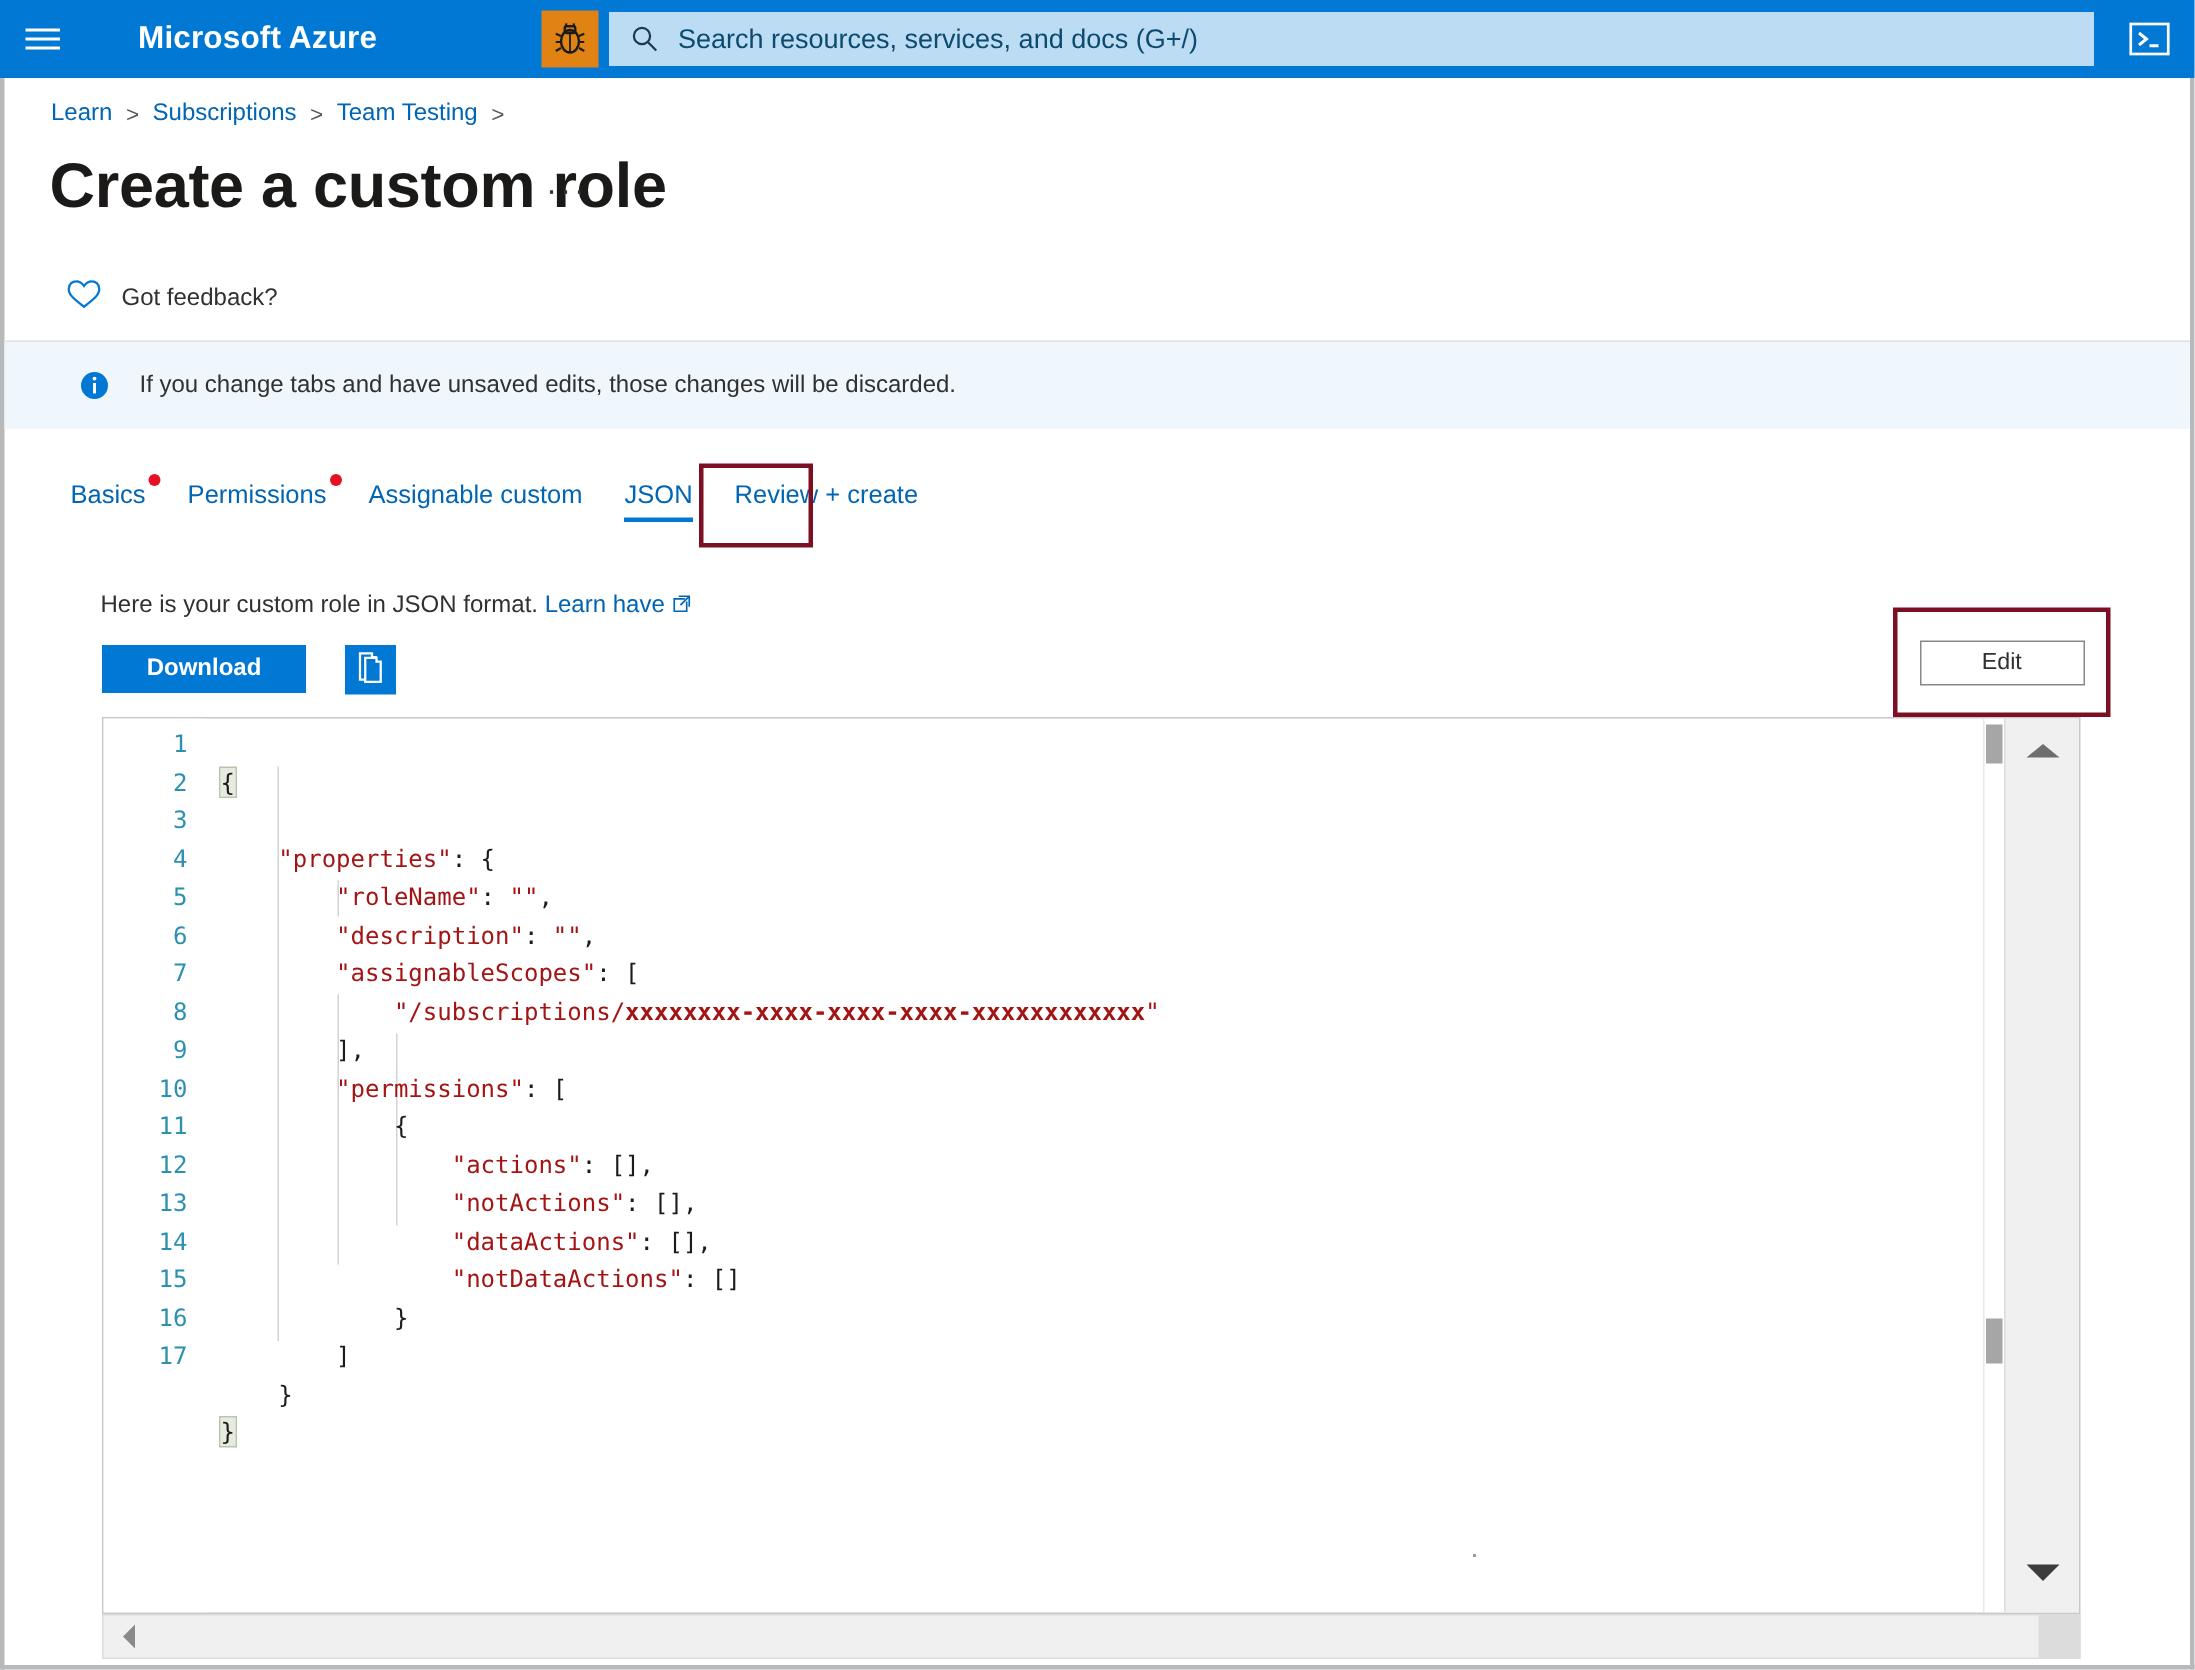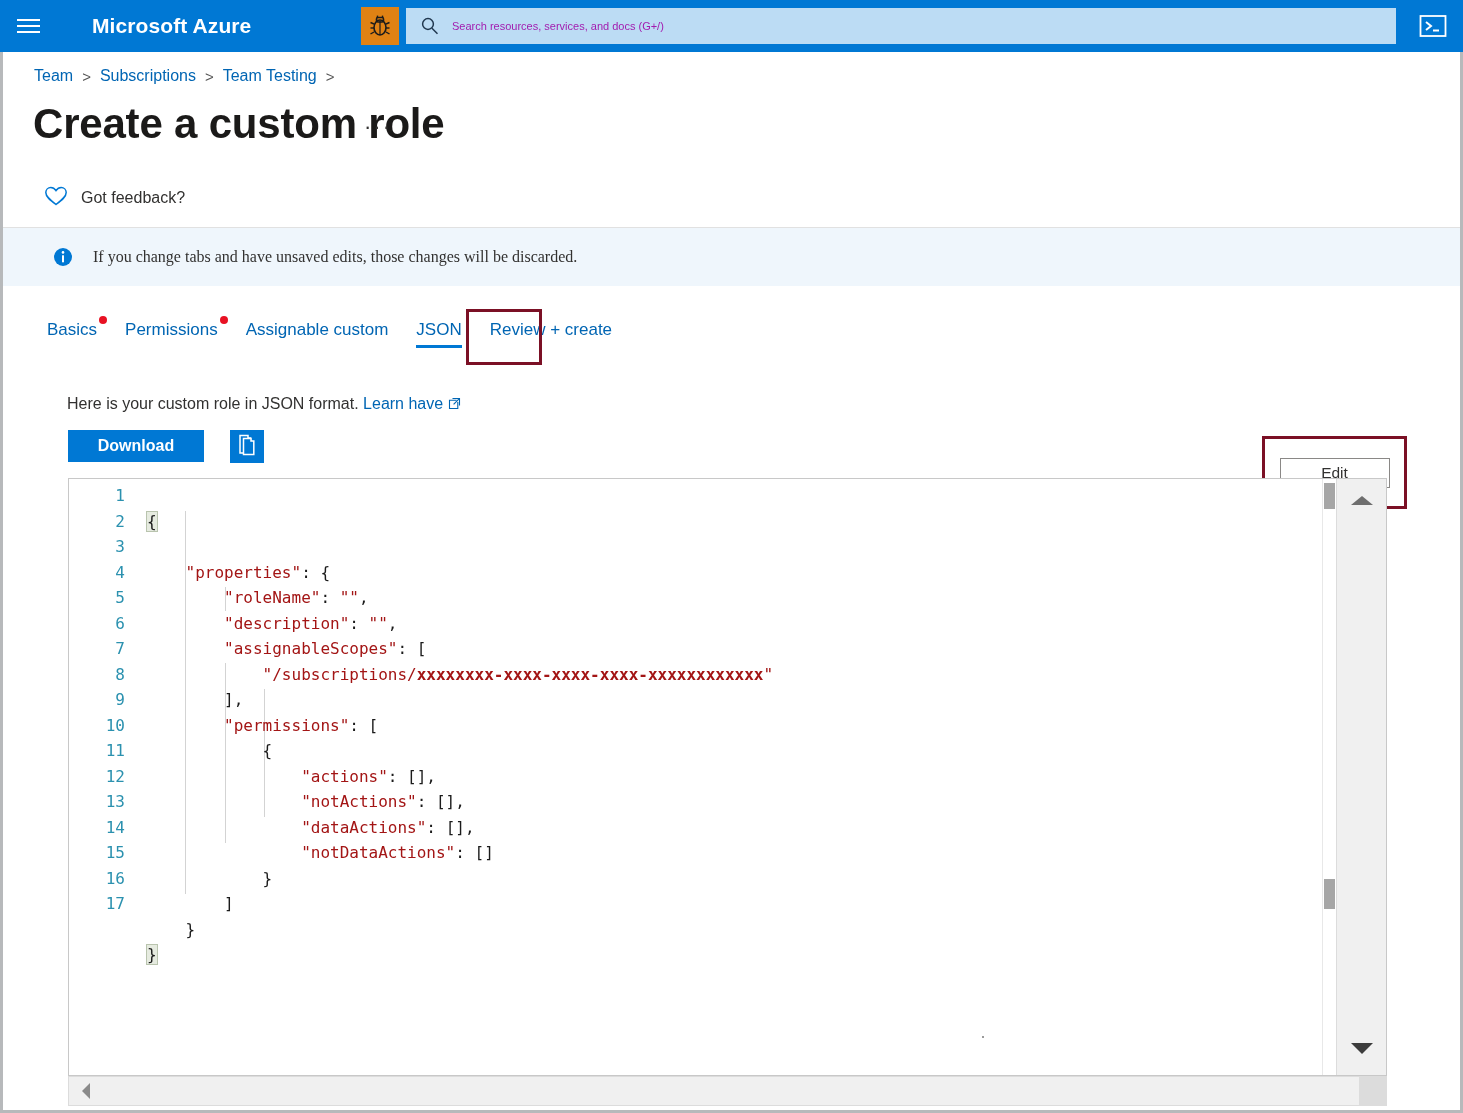--- a/index.html
+++ b/index.html
@@ -45,21 +45,21 @@
     cursor: pointer;
   }
   .searchbox {
     position: absolute; left: 406px; top: 8px;
     width: 990px; height: 36px;
     background: #bcdcf4;
     display: flex; align-items: center; padding-left: 14px;
     cursor: text;
   }
   .searchbox .sicon { margin-right: 12px; display:flex; }
-  .searchbox .sph { color: #a21caf; font-size: 11px; }
+  .searchbox .sph { color: #0c4a6e; font-size: 18px; }
 
   .cloudshell {
     position: absolute; right: 12px; top: 8px;
     width: 36px; height: 36px;
     display: flex; align-items: center; justify-content: center;
     cursor: pointer;
   }
 
   
   .page {
@@ -98,21 +98,21 @@
   }
 
   .infobar {
     position: absolute; left: 0; top: 175px;
     width: 1457px; height: 59px;
     background: #eff6fc;
     border-top: 1px solid #e1e1e1;
     display: flex; align-items: center;
   }
   .infobar .iicon { margin-left: 50px; display: flex; }
-  .infobar .itext { margin-left: 20px; font-size: 16px; color: #323130; font-family: Liberation Serif, serif; }
+  .infobar .itext { margin-left: 20px; font-size: 16px; color: #323130; }
 
   
   .tabs {
     position: absolute; left: 30px; top: 262px;
     display: flex; 
   }
   .tab {
     position: relative;
     font-size: 17px; color: #0065b3;
     padding: 6px 14px 12px 14px;
@@ -156,21 +156,21 @@
     position: absolute; left: 227px; top: 378px;
     width: 34px; height: 33px;
     background: #0078d4; border: none; cursor: pointer;
     display: flex; align-items: center; justify-content: center;
   }
 
   .edit-wrap {
     position: absolute; left: 1259px; top: 353px;
     width: 145px; height: 73px;
     border: 3px solid #7b1025;
-    display: flex; align-items: center; justify-content: center; margin-top: 31px;
+    display: flex; align-items: center; justify-content: center;
   }
   .btn-edit {
     width: 110px; height: 30px;
     background: #fff; border: 1px solid #8a8886;
     font-size: 15.5px; color: #323130; cursor: pointer;
     font-family: "Liberation Sans", sans-serif;
   }
 
   
   .editor {
@@ -314,21 +314,21 @@
       <rect x="1.5" y="2" width="25" height="20" fill="none" stroke="#ffffff" stroke-width="1.8"></rect>
       <polyline points="7,8 12,12 7,16" fill="none" stroke="#ffffff" stroke-width="2"></polyline>
       <line x1="14" y1="16.5" x2="20" y2="16.5" stroke="#ffffff" stroke-width="2"></line>
     </svg>
   </div>
 </div>
 
 <div class="page">
 
   <div class="breadcrumb">
-    <a>Team</a>
+    <a>Learn</a>
     <span class="sep">&gt;</span>
     <a>Subscriptions</a>
     <span class="sep">&gt;</span>
     <a>Team Testing</a>
     <span class="sep">&gt;</span>
   </div>
 
   <div class="pagetitle">Create a custom role</div>
   <div class="title-ellipsis">···</div>
 

